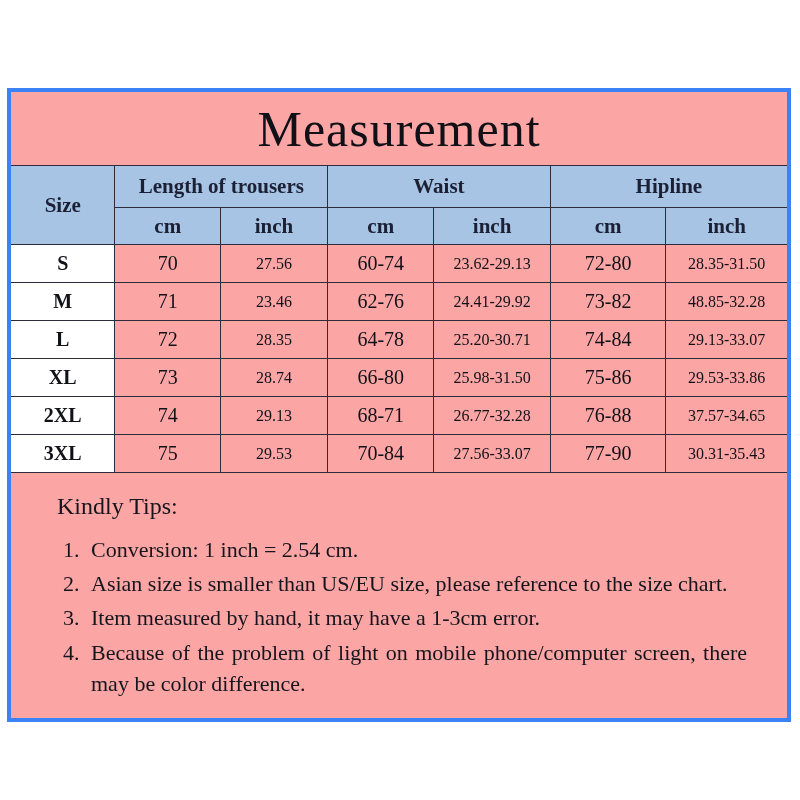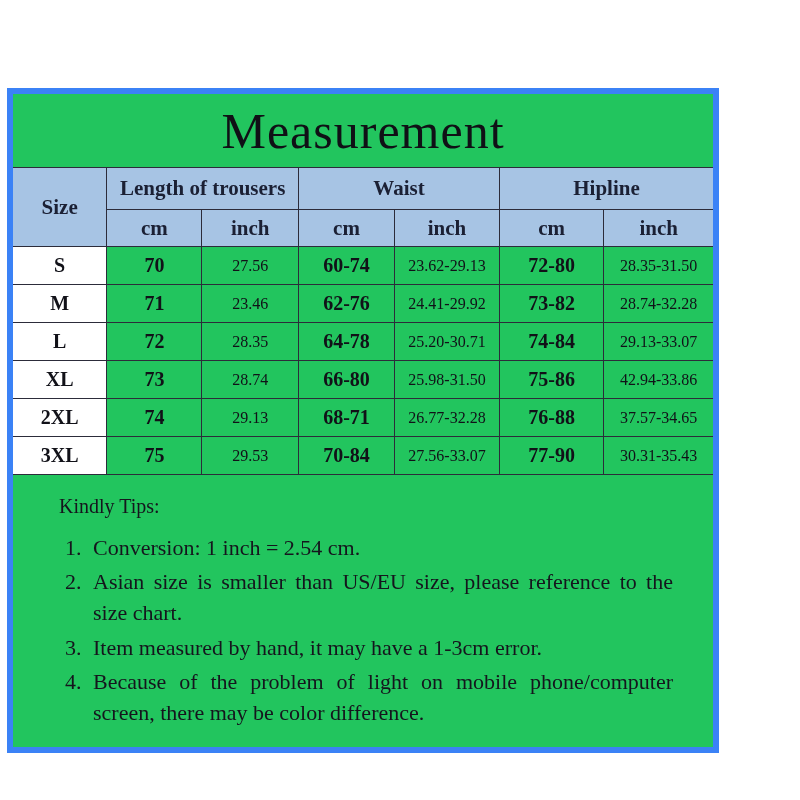--- a/index.html
+++ b/index.html
@@ -14,23 +14,23 @@
   .canvas {
     position: relative;
     width: 800px;
     height: 800px;
     overflow: hidden;
   }
   .sheet {
     position: absolute;
     left: 7px;
     top: 88px;
-    width: 712px;
-    border: 6px solid #3b82f6;
-    background: #22c55e;
+    width: 784px;
+    border: 4px solid #3b82f6;
+    background: #fca5a5;
     box-sizing: border-box;
   }
   .title-area {
     height: 73px;
     display: flex;
     align-items: center;
     justify-content: center;
   }
   .title-area .title {
     font-size: 50px;
@@ -62,28 +62,28 @@
     color: #1b2034;
     font-weight: bold;
   }
   tr.group-row th { height: 41px; font-size: 21px; }
   tr.unit-row  th { height: 36px; font-size: 21px; }
   th.size-head { font-size: 21px; }
 
   tbody tr { height: 38px; }
   tbody th.size-cell { font-size: 20px; font-weight: bold; background: #ffffff; }
   tbody td { font-size: 20px; }
-  tbody td.cm-col   { font-weight: bold; }
+  tbody td.cm-col   { font-weight: normal; }
   tbody td.inch-col { font-weight: normal; font-size: 16px; }
 
   .tips {
     padding: 20px 40px 16px 46px;
   }
   .tips-heading {
-    font-size: 20px;
+    font-size: 24px;
     color: #15151d;
     margin-bottom: 14px;
   }
   ol.tips-list {
     margin: 0;
     padding-left: 28px;
     font-size: 22px;
     line-height: 1.42;
   }
   ol.tips-list li {
@@ -139,39 +139,39 @@
             <td class="cm-col">72-80</td>
             <td class="inch-col">28.35-31.50</td>
           </tr>
           <tr>
             <th class="size-cell">M</th>
             <td class="cm-col">71</td>
             <td class="inch-col">23.46</td>
             <td class="cm-col">62-76</td>
             <td class="inch-col">24.41-29.92</td>
             <td class="cm-col">73-82</td>
-            <td class="inch-col">28.74-32.28</td>
+            <td class="inch-col">48.85-32.28</td>
           </tr>
           <tr>
             <th class="size-cell">L</th>
             <td class="cm-col">72</td>
             <td class="inch-col">28.35</td>
             <td class="cm-col">64-78</td>
             <td class="inch-col">25.20-30.71</td>
             <td class="cm-col">74-84</td>
             <td class="inch-col">29.13-33.07</td>
           </tr>
           <tr>
             <th class="size-cell">XL</th>
             <td class="cm-col">73</td>
             <td class="inch-col">28.74</td>
             <td class="cm-col">66-80</td>
             <td class="inch-col">25.98-31.50</td>
             <td class="cm-col">75-86</td>
-            <td class="inch-col">42.94-33.86</td>
+            <td class="inch-col">29.53-33.86</td>
           </tr>
           <tr>
             <th class="size-cell">2XL</th>
             <td class="cm-col">74</td>
             <td class="inch-col">29.13</td>
             <td class="cm-col">68-71</td>
             <td class="inch-col">26.77-32.28</td>
             <td class="cm-col">76-88</td>
             <td class="inch-col">37.57-34.65</td>
           </tr>

